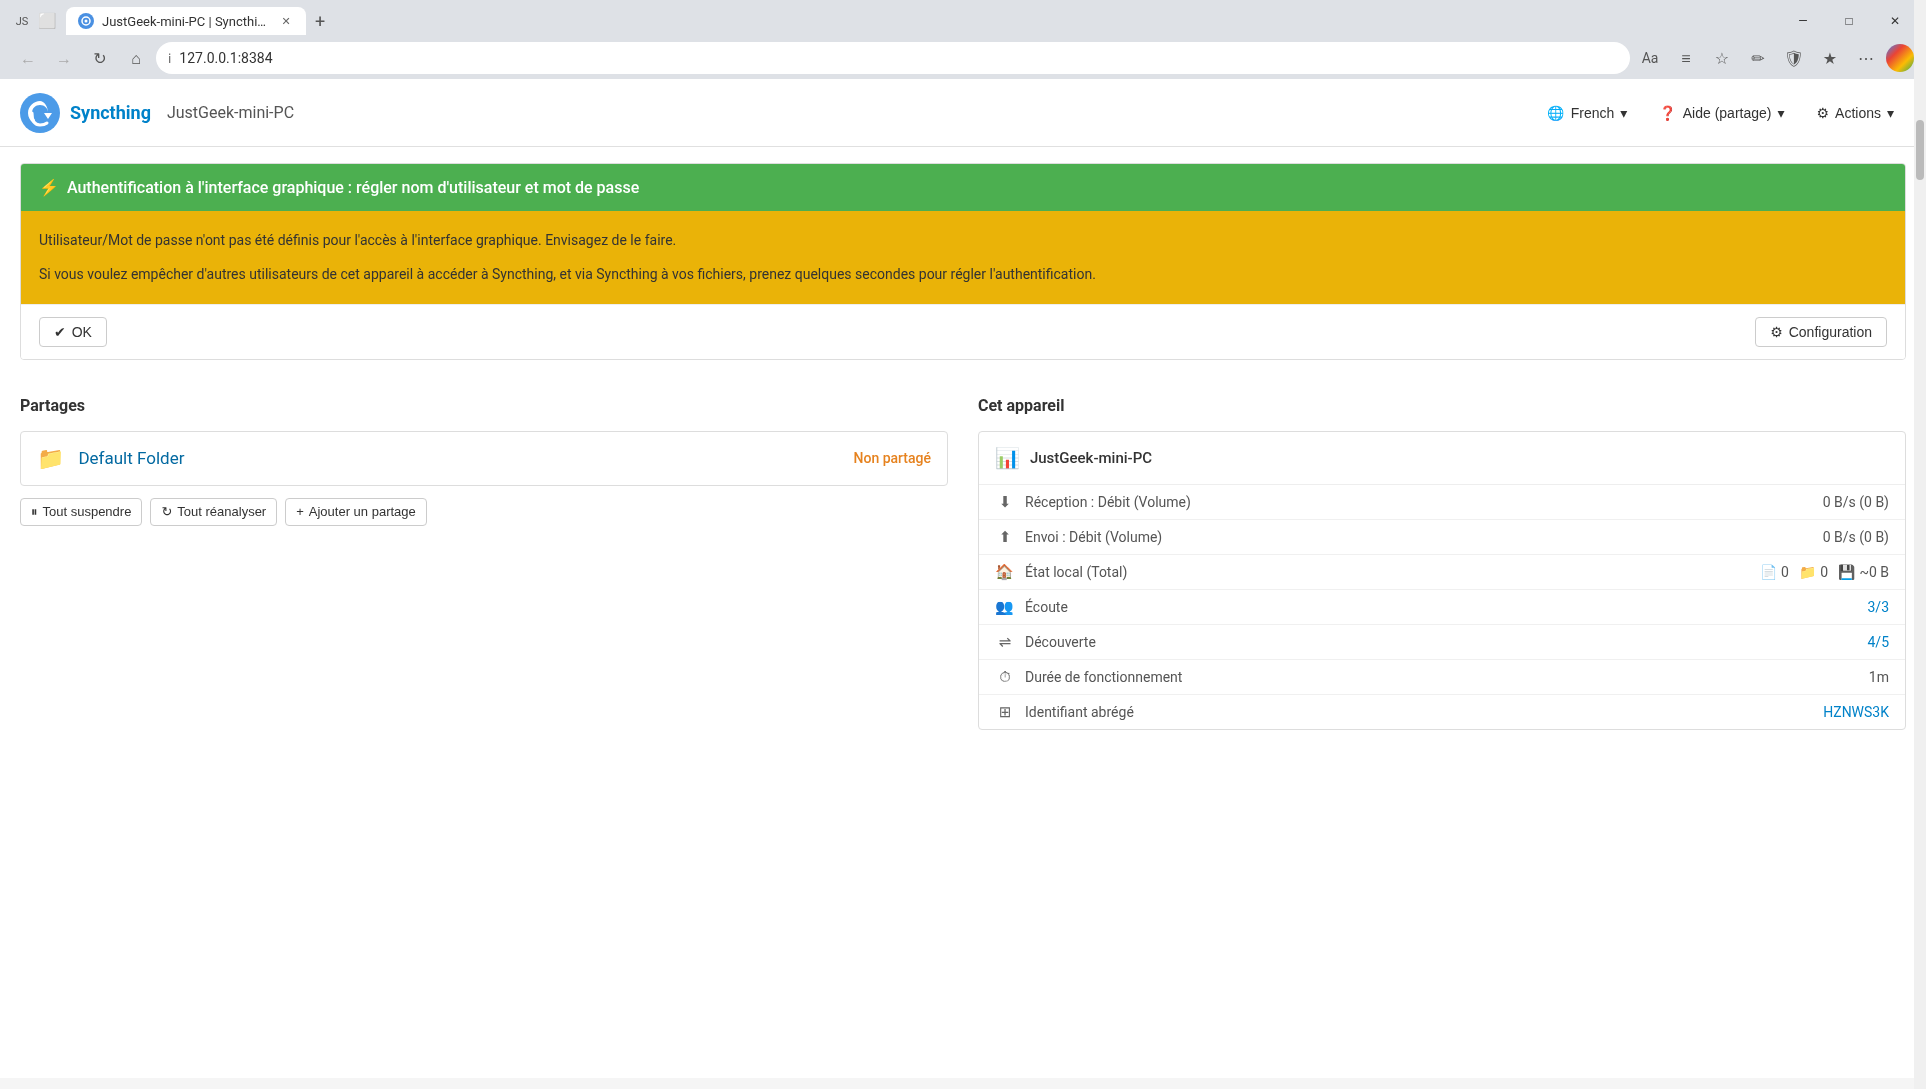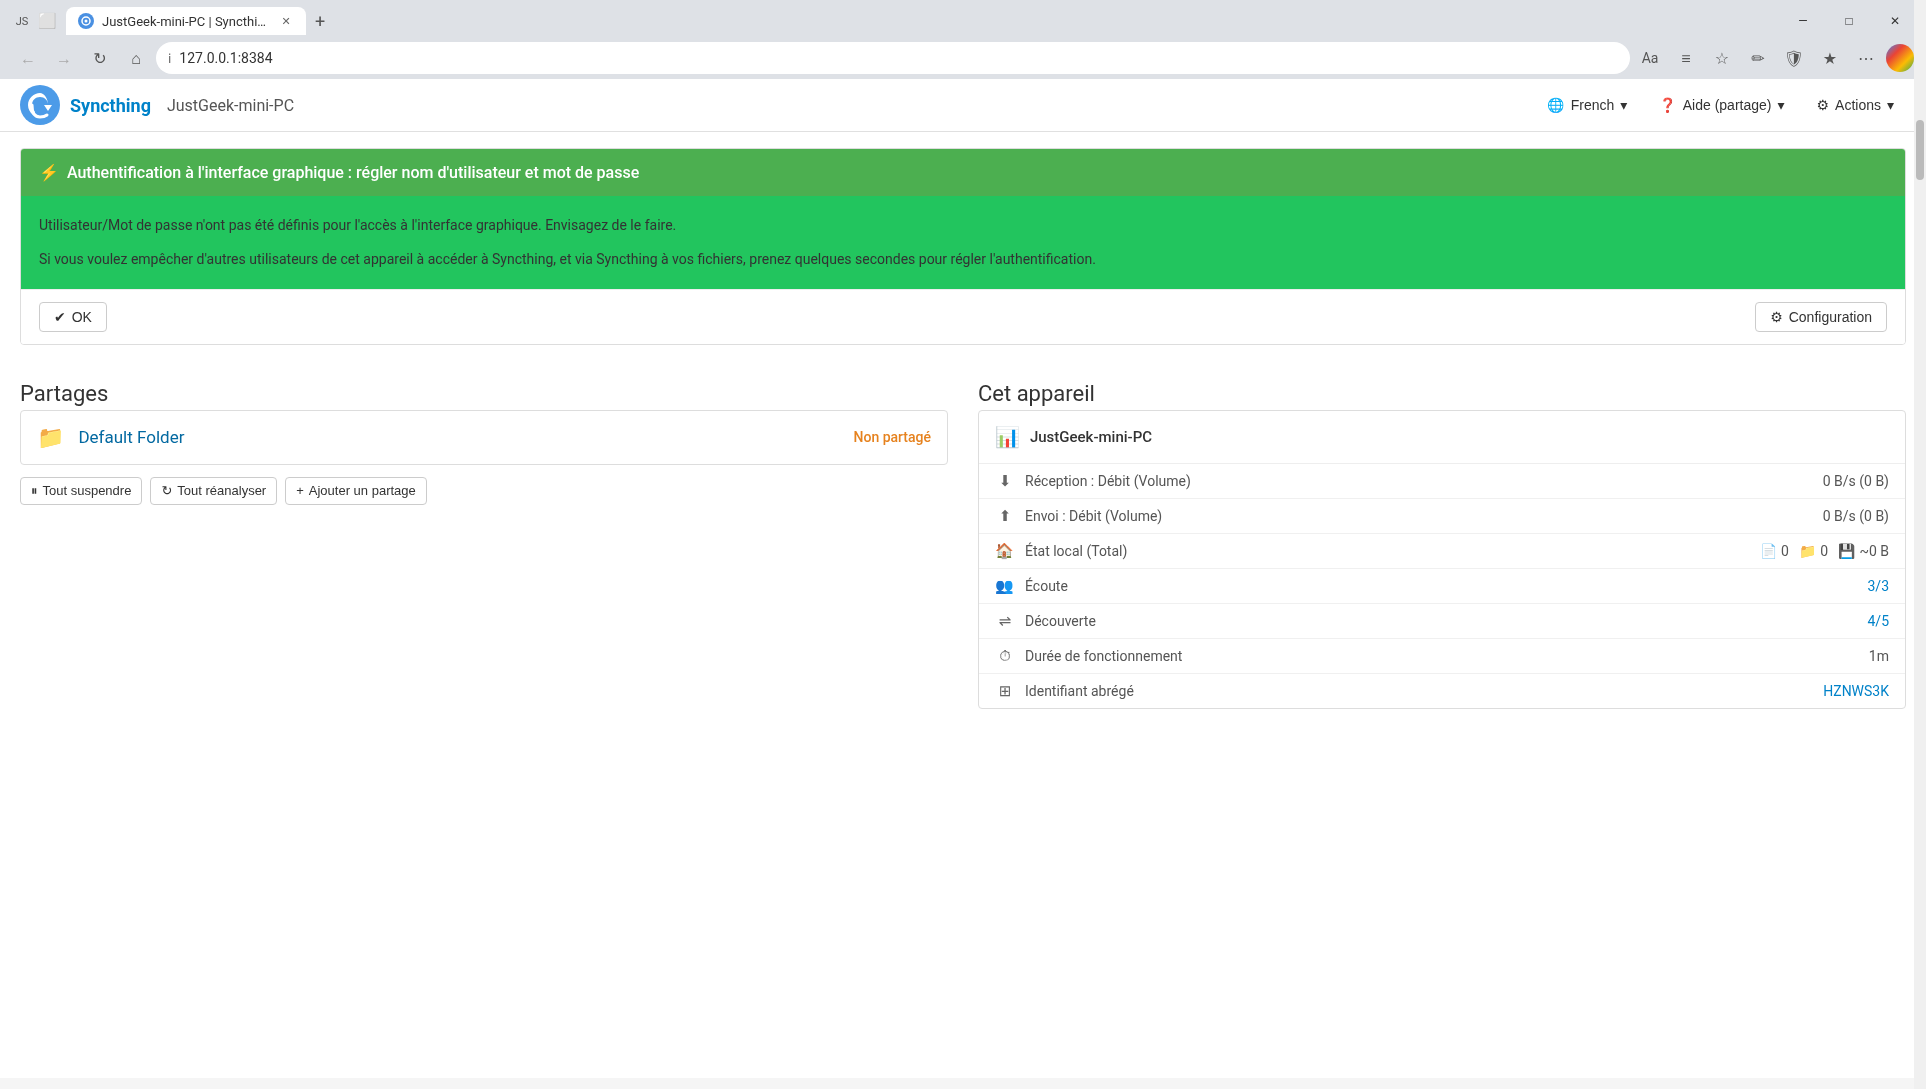--- a/index.html
+++ b/index.html
@@ -22,42 +22,42 @@
     .toolbar-right { display: flex; align-items: center; gap: 4px; }
     .toolbar-icon { width: 32px; height: 32px; display: flex; align-items: center; justify-content: center; border-radius: 50%; cursor: pointer; color: #555; font-size: 16px; }
     .profile-icon { width: 28px; height: 28px; border-radius: 50%; background: linear-gradient(135deg, #4285f4, #ea4335, #fbbc04, #34a853); }
     .window-controls { display: flex; align-items: center; gap: 0; margin-left: 8px; }
     .win-btn { width: 46px; height: 32px; display: flex; align-items: center; justify-content: center; font-size: 12px; cursor: pointer; color: #333; }
 
     
     .page-content { background: #fff; min-height: calc(1089px - 90px); }
 
     
-    .navbar { background: #fff; border-bottom: 1px solid #e0e0e0; padding: 0 20px; display: flex; align-items: center; height: 53px; }
+    .navbar { background: #fff; border-bottom: 1px solid #e0e0e0; padding: 0 20px; display: flex; align-items: center; height: 68px; }
     .navbar-brand { display: flex; align-items: center; gap: 10px; }
     .syncthing-logo { width: 40px; height: 40px; }
     .navbar-brand-text { color: #0082c9; font-weight: bold; font-size: 18px; }
     .navbar-device { color: #555; font-size: 16px; margin-left: 16px; }
     .navbar-right { margin-left: auto; display: flex; align-items: center; gap: 8px; }
     .navbar-btn { display: flex; align-items: center; gap: 6px; padding: 6px 12px; border-radius: 4px; cursor: pointer; font-size: 14px; color: #333; border: none; background: transparent; }
 
     
     .alert-container { padding: 16px 20px; }
     .alert { border-radius: 4px; overflow: hidden; border: 1px solid #ddd; }
     .alert-header { background: #4caf50; color: #fff; padding: 14px 18px; display: flex; align-items: center; gap: 8px; font-size: 16px; font-weight: 500; }
-    .alert-body { background: #22c55e; padding: 18px; }
+    .alert-body { background: #eab308; padding: 18px; }
     .alert-body p { line-height: 1.6; margin-bottom: 12px; color: #333; }
     .alert-body p:last-of-type { margin-bottom: 0; }
     .alert-footer { background: #fff; padding: 12px 18px; display: flex; justify-content: space-between; align-items: center; border-top: 1px solid #eee; }
     .btn { padding: 6px 14px; border-radius: 4px; cursor: pointer; font-size: 14px; display: inline-flex; align-items: center; gap: 6px; }
     .btn-default { background: #fff; border: 1px solid #ccc; color: #333; }
 
     
     .main-content { padding: 20px; display: grid; grid-template-columns: 1fr 1fr; gap: 30px; }
-    .section-title { font-size: 22px; font-weight: 400; color: #333; margin-bottom: 4px; }
+    .section-title { font-size: 16px; font-weight: 700; color: #333; margin-bottom: 16px; }
 
     
     .folder-card { background: #fff; border: 1px solid #ddd; border-radius: 4px; padding: 14px 16px; display: flex; align-items: center; gap: 14px; margin-bottom: 12px; }
     .folder-icon { font-size: 22px; color: #555; }
     .folder-name { font-size: 17px; flex: 1; color: #0369a1; }
     .folder-status { color: #e6821e; font-size: 14px; font-weight: 500; }
     .folder-actions { display: flex; gap: 8px; margin-top: 12px; flex-wrap: wrap; }
     .btn-sm { padding: 5px 10px; font-size: 13px; border: 1px solid #ccc; border-radius: 4px; background: #fff; cursor: pointer; display: inline-flex; align-items: center; gap: 5px; color: #333; }
 
     

